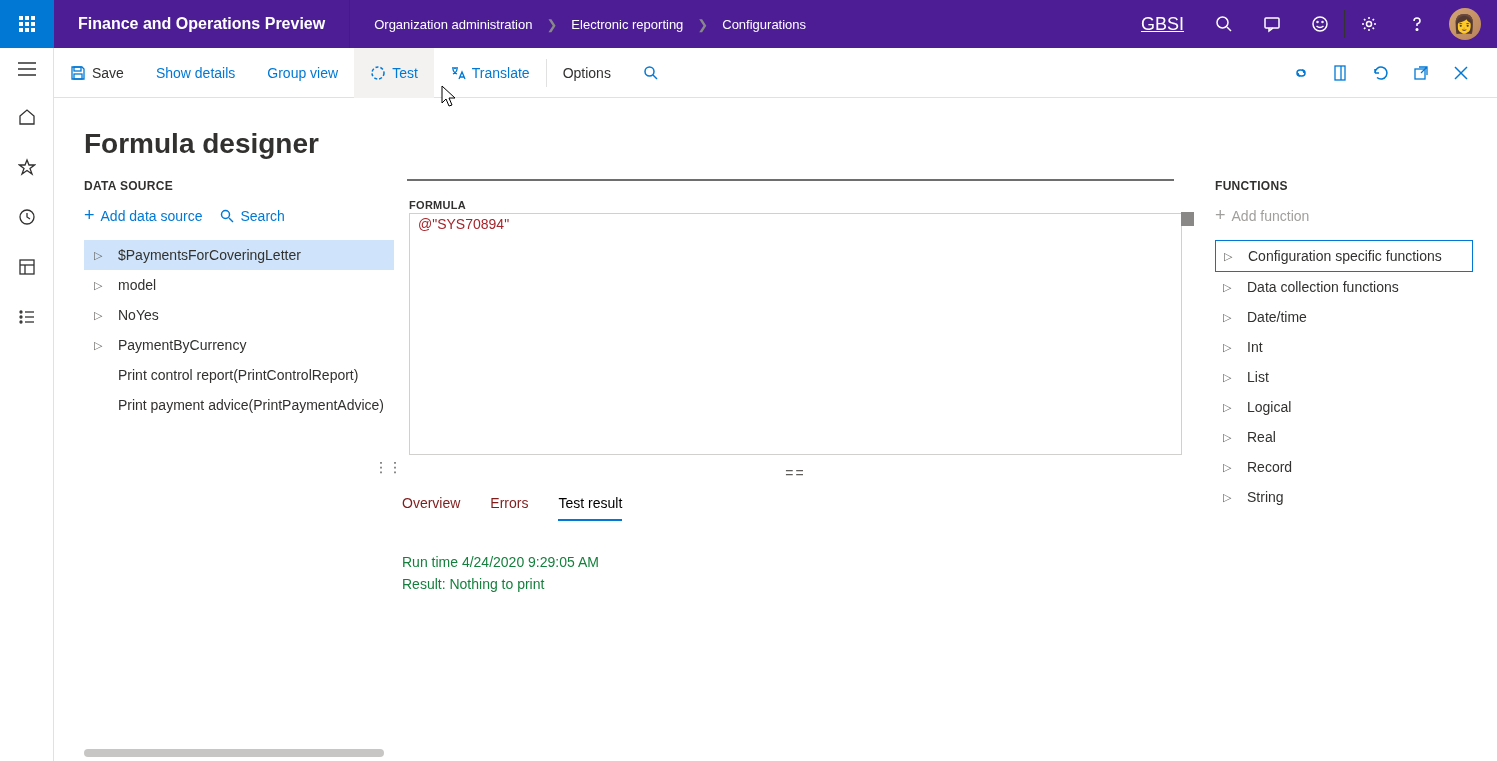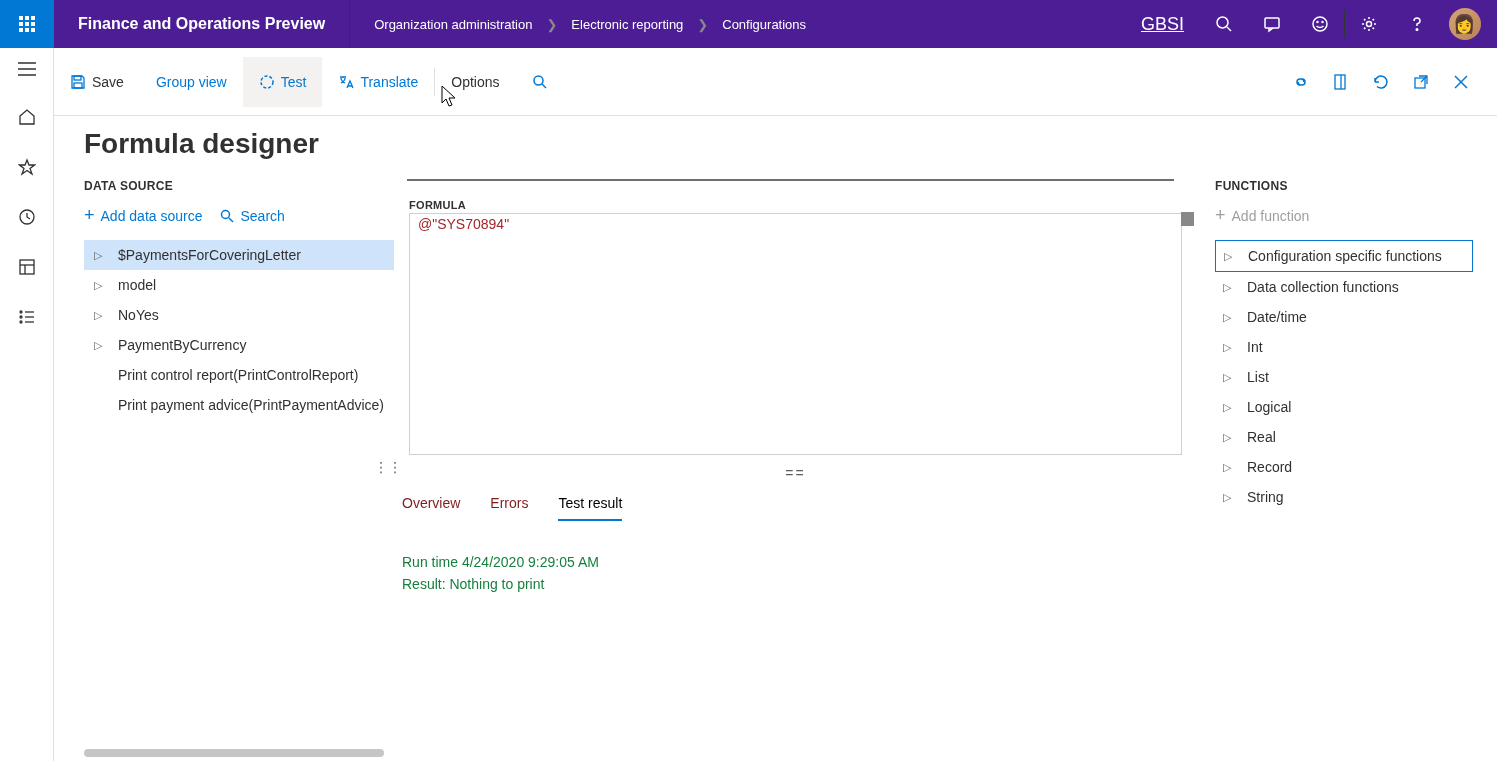--- a/index.html
+++ b/index.html
@@ -10,21 +10,21 @@
     .waffle { width: 54px; height: 48px; background: #0078d4; display: flex; align-items: center; justify-content: center; }
     .app-title { font-size: 16px; font-weight: 600; padding: 0 24px; border-right: 1px solid #333; height: 48px; display: flex; align-items: center; }
     .breadcrumbs { display: flex; align-items: center; gap: 14px; padding: 0 24px; font-size: 13px; }
     .breadcrumbs .chevron { color: #888; }
     .header-right { margin-left: auto; display: flex; align-items: center; gap: 0; padding-right: 8px; }
     .header-right .company { font-size: 18px; padding: 0 16px; text-decoration: underline; }
     .header-icon { width: 48px; height: 48px; display: flex; align-items: center; justify-content: center; color: #fff; }
     .avatar { width: 32px; height: 32px; border-radius: 50%; background: linear-gradient(135deg, #d4a574, #b8825a); display:flex; align-items:center; justify-content:center; font-size:18px; margin: 0 8px; }
 
     
-    .action-bar { height: 68px; border-bottom: 1px solid #e1e1e1; display: flex; align-items: center; background: #fff; margin-left: 54px; }
+    .action-bar { height: 50px; border-bottom: 1px solid #e1e1e1; display: flex; align-items: center; background: #fff; margin-left: 54px; }
     .action-item { display: flex; align-items: center; gap: 6px; padding: 0 16px; font-size: 14px; color: #0078d4; height: 50px; cursor: pointer; }
     .action-item.dark { color: #323130; }
     .action-item.hover { background: #f3f2f1; }
     .action-sep { width: 1px; height: 28px; background: #e1e1e1; }
     .action-bar-right { margin-left: auto; display: flex; align-items: center; gap: 8px; padding-right: 20px; }
     .action-bar-right .ricon { width: 32px; height: 32px; display: flex; align-items: center; justify-content: center; color: #0078d4; }
 
     
     .left-rail { position: absolute; left: 0; top: 48px; width: 54px; bottom: 0; border-right: 1px solid #e1e1e1; background: #fff; display: flex; flex-direction: column; align-items: center; padding-top: 14px; gap: 28px; }
     .rail-icon { color: #323130; }
@@ -184,20 +184,23 @@
 
 <div class="action-bar">
   <div class="action-item dark">
     <svg width="16" height="16" viewBox="0 0 16 16" fill="none" stroke="#0078d4" stroke-width="1.3">
         <path d="M2 2 L12 2 L14 4 L14 14 L2 14 Z"></path>
         <rect x="4" y="2" width="7" height="4"></rect>
         <rect x="4" y="9" width="8" height="5"></rect>
       </svg>
     <span style="color:#323130">Save</span>
   </div>
+  <div class="action-item">
+      <span>Show details</span>
+    </div>
   <div class="action-item">
       <span>Group view</span>
     </div>
   <div class="action-item hover">
     <svg width="16" height="16" viewBox="0 0 16 16" fill="none" stroke="#0078d4" stroke-width="1.5" stroke-dasharray="3 2">
         <circle cx="8" cy="8" r="6"></circle>
       </svg>
     <span>Test</span>
   </div>
   <div class="action-item">

